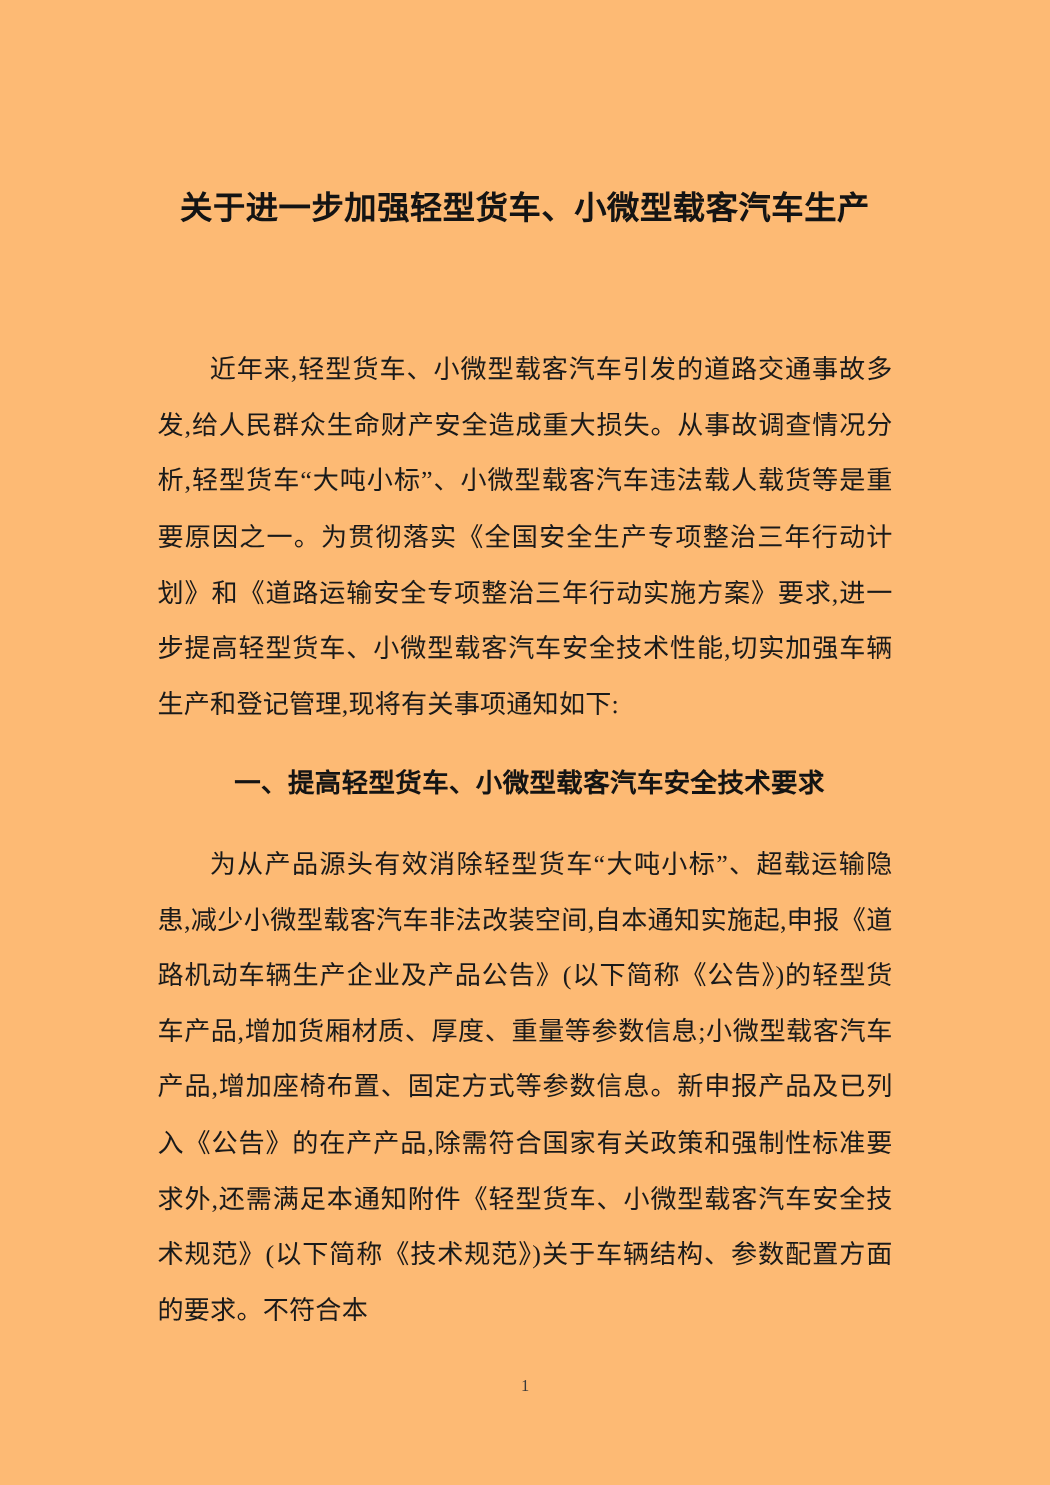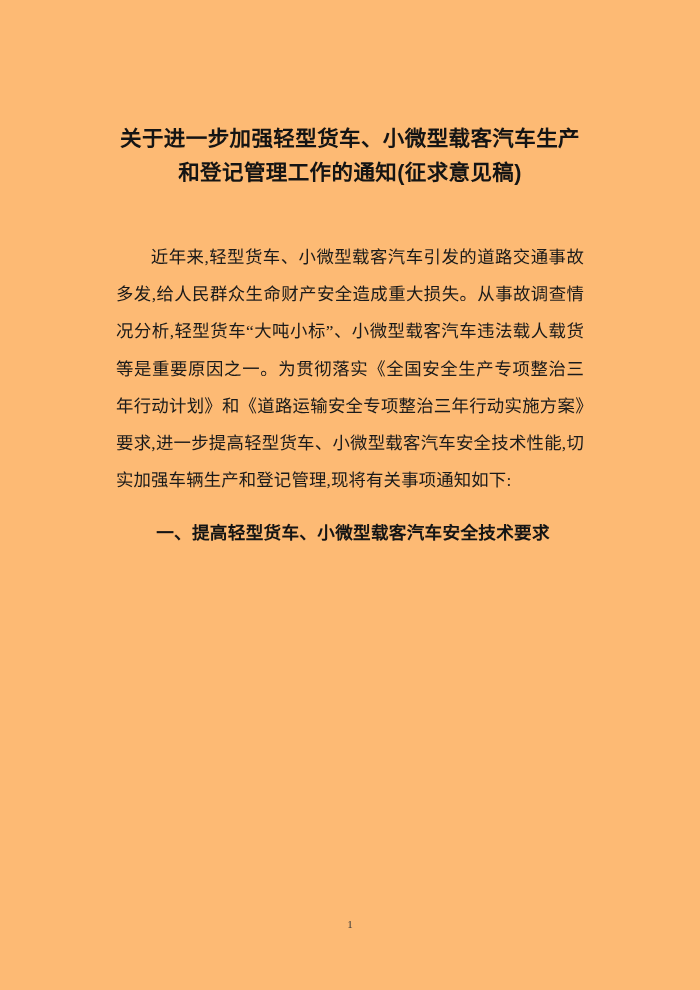--- a/index.html
+++ b/index.html
@@ -37,21 +37,21 @@
 
   
   .body-block {
     position: absolute;
     left: 105px;
     top: 228px;
     width: 490px;
   }
 
   p.para {
-    margin: 11px;
+    margin: 0;
     font-family: "Liberation Serif", "DejaVu Serif", serif;
     font-size: 17.4px;
     line-height: 37.2px;
     color: #1a1a1a;
     text-align: justify;
     text-justify: inter-ideograph;
     letter-spacing: 0.15px;
     text-indent: 2em;
     word-break: break-all;
   }
@@ -81,23 +81,23 @@
     color: #3a3a3a;
   }
 </style>
 </head>
 <body>
 
 <div id="page">
 
   <div class="doc-title">
     <span class="tline">关于进一步加强轻型货车、小微型载客汽车生产</span>
-    <span class="tline">和登记管理工作的通知(征求意见稿)</span>
   </div>
 
   <div class="body-block">
     <p class="para">近年来,轻型货车、小微型载客汽车引发的道路交通事故多发,给人民群众生命财产安全造成重大损失。从事故调查情况分析,轻型货车“大吨小标”、小微型载客汽车违法载人载货等是重要原因之一。为贯彻落实《全国安全生产专项整治三年行动计划》和《道路运输安全专项整治三年行动实施方案》要求,进一步提高轻型货车、小微型载客汽车安全技术性能,切实加强车辆生产和登记管理,现将有关事项通知如下:</p>
     <h2 class="section-heading">一、提高轻型货车、小微型载客汽车安全技术要求</h2>
+    <p class="para">为从产品源头有效消除轻型货车“大吨小标”、超载运输隐患,减少小微型载客汽车非法改装空间,自本通知实施起,申报《道路机动车辆生产企业及产品公告》(以下简称《公告》)的轻型货车产品,增加货厢材质、厚度、重量等参数信息;小微型载客汽车产品,增加座椅布置、固定方式等参数信息。新申报产品及已列入《公告》的在产产品,除需符合国家有关政策和强制性标准要求外,还需满足本通知附件《轻型货车、小微型载客汽车安全技术规范》(以下简称《技术规范》)关于车辆结构、参数配置方面的要求。不符合本</p>
   </div>
 
   <div class="page-number">1</div>
 
 </div>
 
 </body></html>

